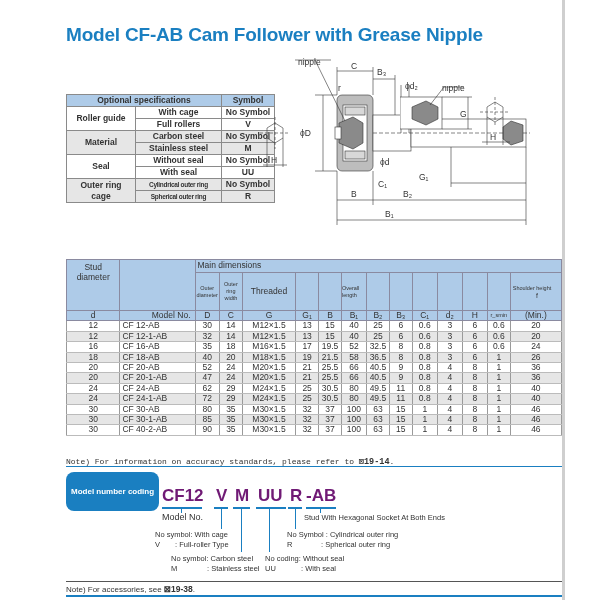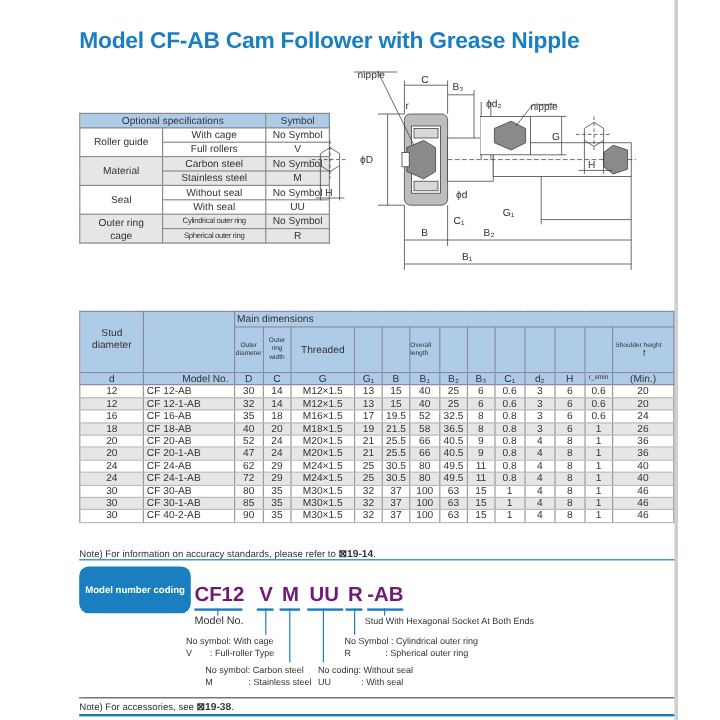--- a/index.html
+++ b/index.html
@@ -2,39 +2,39 @@
 <html><head>
 <meta charset="utf-8">
 <style>
   html, body { margin:0; padding:0; }
   body { width:600px; height:600px; background:#ffffff; position:relative; overflow:hidden; font-family:"Liberation Sans", sans-serif; color:#333; }
   .page-edge { position:absolute; left:562px; top:0; width:3px; height:600px; background:#cfcfcf; }
   .title { position:absolute; left:66px; top:24px; font-size:19px; font-weight:bold; color:#1a7fc1; letter-spacing:-0.2px; }
 
   
   .opt { position:absolute; left:66px; top:94px; border-collapse:collapse; font-size:8.5px; }
-  .opt td, .opt th { border:1px solid #8a8a8a; padding:0 3px; height:11px; line-height:11px; text-align:center; font-weight:normal; }
+  .opt td, .opt th { border:1px solid #8a8a8a; padding:0 3px; height:11px; line-height:11px; text-align:center; font-weight:bold; }
   .opt th { background:#aecbe8; }
   .opt .g { background:#e6e6e6; }
   .opt .tiny { font-size:6.5px; letter-spacing:-0.3px; }
 
   
   .diagram { position:absolute; left:255px; top:55px; width:280px; height:175px; }
   .dl { font-size:8.5px; fill:#333; font-family:"Liberation Sans", sans-serif; }
 
   
   .main { position:absolute; left:66px; top:259px; border-collapse:collapse; font-size:8.5px; width:496px; }
   .main td, .main th { border:1px solid #8a8a8a; text-align:center; padding:0; font-weight:normal; height:9.4px; line-height:9.4px; }
   .main thead th { background:#aecbe8; border-color:#8a8aa0; }
   .main .hl { text-align:left; padding-left:2px; }
   .main .sm { font-size:5.5px; line-height:7px; }
   .main tbody tr:nth-child(even) td { background:#e6e6e6; }
   .main tbody td { border-left:1px solid #9a9a9a; border-right:1px solid #9a9a9a; border-top:1px solid #bbb; border-bottom:1px solid #bbb; }
 
-  .note1 { position:absolute; left:66px; top:456px; font-size:8px; width:480px; }
+  .note1 { position:absolute; left:66px; top:456px; font-size:8px; width:480px;font-family:Liberation Mono, monospace; }
   .note1 b, .note2 b { font-size:8.5px; }
   .rule { position:absolute; height:1px; background:#1a7fc1; }
   .rule.gray { background:#555; }
   .badge { position:absolute; left:66px; top:472px; background:#1a7fc1; color:#fff; font-size:8px; font-weight:bold; padding:15px 5px; border-radius:8px; }
 
   .code { position:absolute; top:486px; font-size:17px; font-weight:bold; color:#701a75; }
   .uline { position:absolute; height:1.5px; background:#1a7fc1; top:507px; }
   .vline { position:absolute; width:1px; background:#1a7fc1; }
   .lbl { position:absolute; font-size:7.5px; color:#333; white-space:nowrap; }
   .lbl.big { font-size:9px; }
@@ -177,21 +177,21 @@
     </g>
   </g>
   <text class="dl" x="42" y="0" dy="0" style="dominant-baseline:hanging">nipple</text>
   <text class="dl" x="60" y="32">G</text>
   <text class="dl" x="90" y="55">H</text>
 </svg>
 
 <table class="main">
   <thead>
     <tr>
-      <th rowspan="2" style="width:48px;vertical-align:top;line-height:10px;padding-top:12px">Stud diameter</th>
+      <th rowspan="2" style="width:48px;vertical-align:top;line-height:10px;padding-top:2px">Stud diameter</th>
       <th rowspan="2" style="width:68px"></th>
       <th colspan="13" class="hl" style="height:12px">Main dimensions</th>
     </tr>
     <tr style="height:38px">
       <th class="sm" style="width:20px">Outer diameter</th>
       <th class="sm" style="width:20px">Outer ring width</th>
       <th style="width:48px">Threaded</th>
       <th style="width:20px"></th>
       <th style="width:20px"></th>
       <th class="sm" style="width:22px;text-align:left">Overall length</th>

